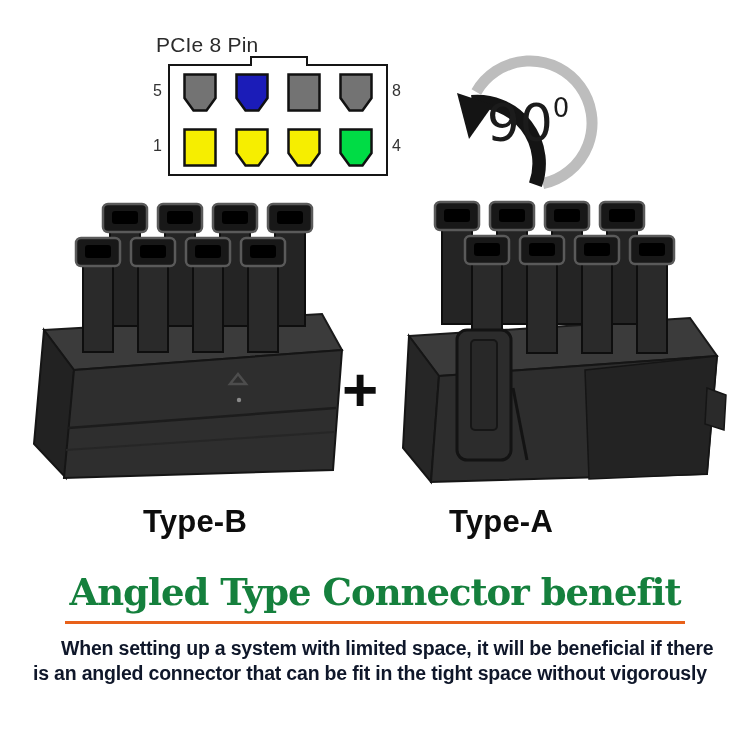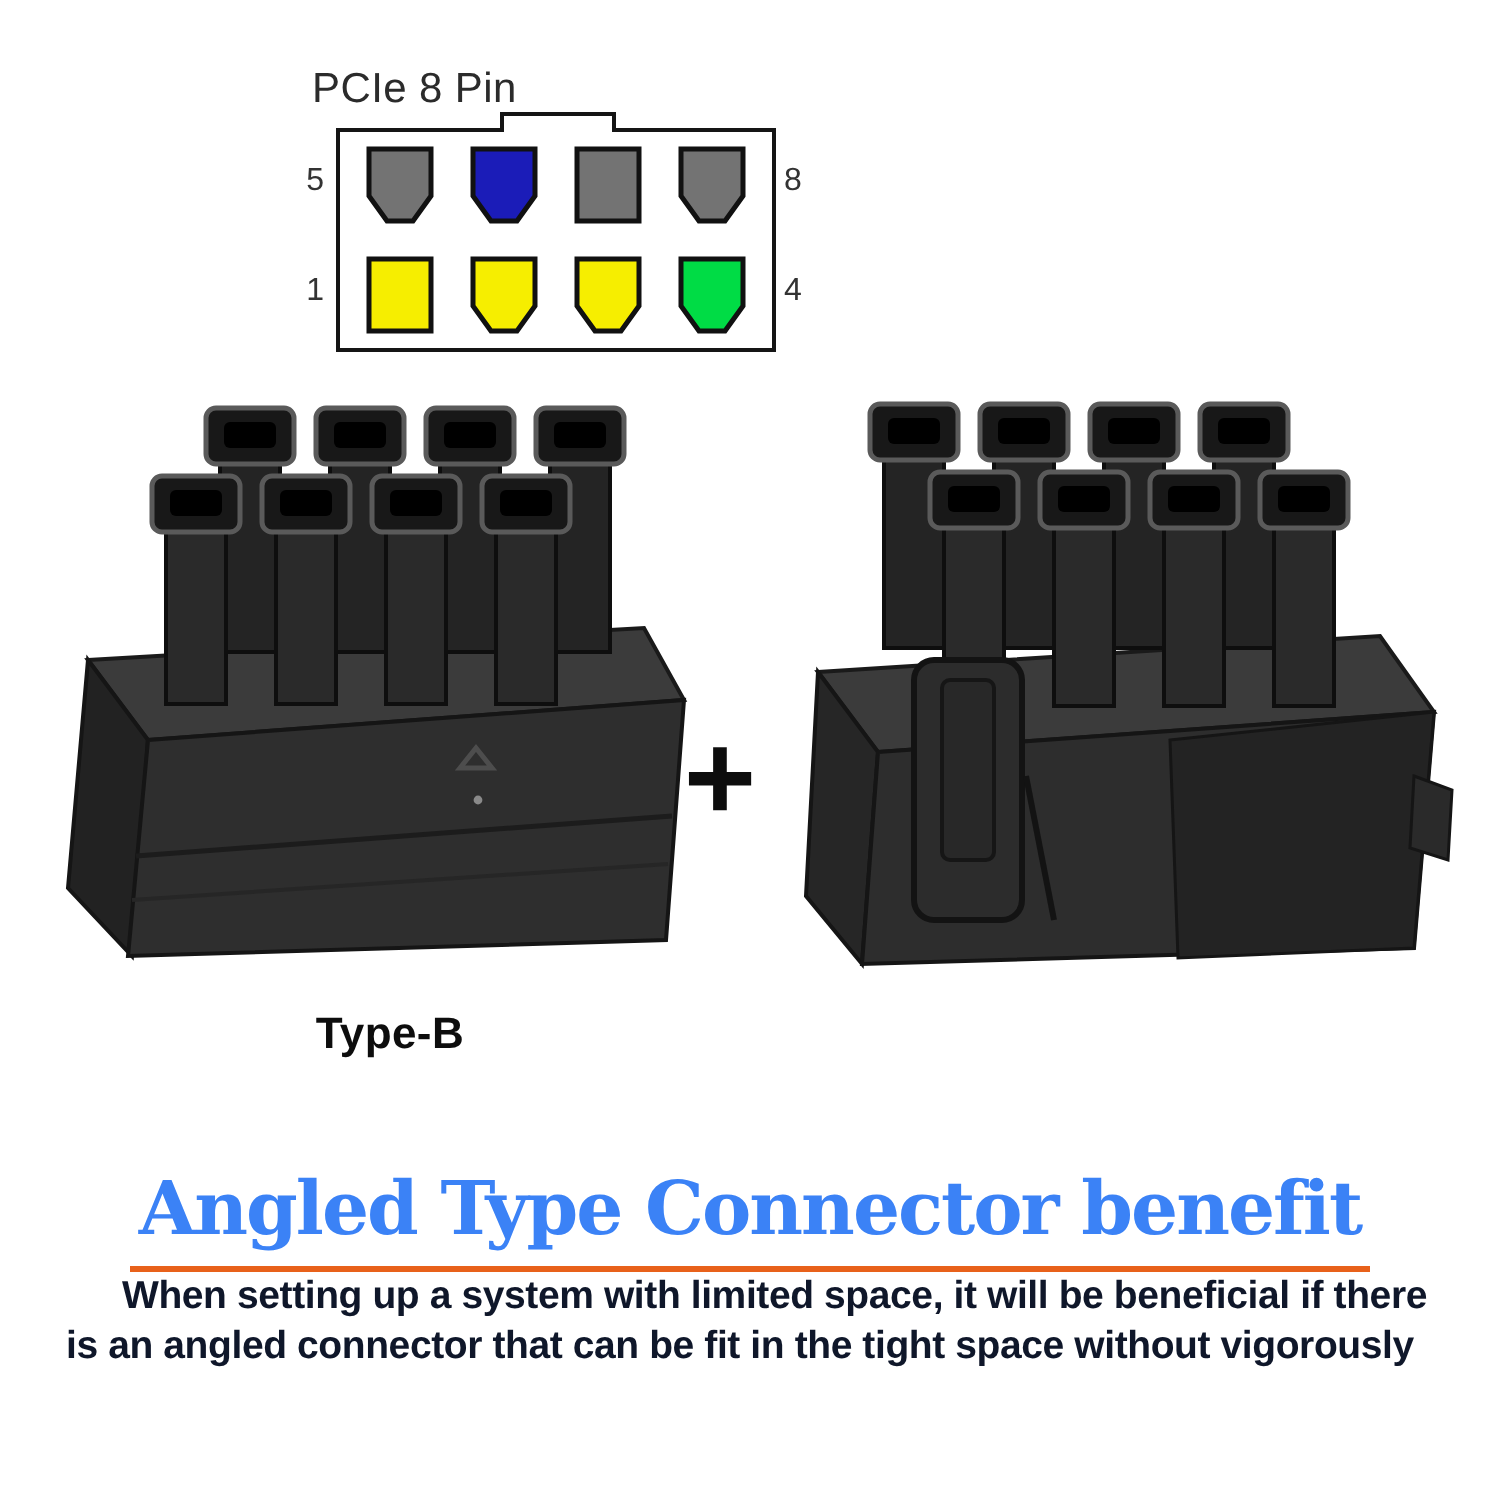--- a/index.html
+++ b/index.html
@@ -24,27 +24,27 @@
   .pd-num.n1{left:4px;top:107px;text-align:right;}
   .pd-num.n4{left:252px;top:107px;}
   
   .rot-badge{position:absolute;left:452px;top:45px;width:156px;height:156px;}
   
   .conn-b{position:absolute;left:22px;top:198px;width:335px;height:295px;}
   .conn-a{position:absolute;left:395px;top:198px;width:335px;height:295px;}
   .plus{position:absolute;left:330px;top:353px;width:60px;height:74px;line-height:74px;
     text-align:center;font-size:62px;font-weight:700;color:#0d0d0d;}
   .conn-label{position:absolute;top:504px;width:162px;text-align:center;
-    font-size:22px;font-weight:700;color:#0d0d0d;letter-spacing:.2px;}
+    font-size:31px;font-weight:700;color:#0d0d0d;letter-spacing:.2px;}
   .label-b{left:114px;}
   .label-a{left:420px;}
   
   .heading-wrap{position:absolute;left:0;top:570px;width:750px;text-align:center;}
-  .heading{display:inline-block;margin:12px;font-family:"DejaVu Serif",serif;font-weight:700;
-    font-size:37px;letter-spacing:-1px;color:#3b82f6;border-bottom:3px solid #e8611a;
+  .heading{display:inline-block;margin:0;font-family:"DejaVu Serif",serif;font-weight:700;
+    font-size:37px;letter-spacing:-1px;color:#15803d;border-bottom:3px solid #e8611a;
     padding:0 4px 7px 4px;}
   .para{position:absolute;left:33px;top:636px;width:690px;font-size:19.5px;font-weight:700;
     color:#0f172a;line-height:25px;letter-spacing:-0.2px;}
   .para .line1{text-indent:28px;}
 </style>
 </head>
 <body>
 
 <div class="canvas">
 
@@ -80,20 +80,28 @@
             <polygon points="1.5,1.5 32.5,1.5 32.5,25 23.5,37.5 10.5,37.5 1.5,25" fill="#00dc45" stroke="#111" stroke-width="2.5"></polygon>
           </svg>
         </div>
     </div>
     <div class="pd-num n5">5</div>
     <div class="pd-num n8">8</div>
     <div class="pd-num n1">1</div>
     <div class="pd-num n4">4</div>
   </div>
 
+  <div class="rot-badge">
+    <svg width="156" height="156" viewBox="0 0 156 156">
+      <path d="M24.3 47 A62 62 0 1 1 90.9 138.6" fill="none" stroke="#bdbdbd" stroke-width="11"></path>
+      <path d="M83.4 139.8 A62 62 0 0 0 19.7 56.8" fill="none" stroke="#141414" stroke-width="13.5"></path>
+      <polygon points="5,48 41,60 17,94" fill="#141414"></polygon>
+      <text x="76" y="96" text-anchor="middle" fill="#1b1b1b" font-size="52" font-family="DejaVu Sans, sans-serif"><tspan>90</tspan><tspan dy="-24" font-size="26">0</tspan></text>
+    </svg>
+  </div>
 
   <svg class="conn-b" viewBox="0 0 335 295">
 
     <polygon points="22,132 300,116 320,152 52,172" fill="#3b3b3b" stroke="#1a1a1a" stroke-width="2"></polygon>
     <polygon points="22,132 52,172 44,280 12,246" fill="#222222" stroke="#151515" stroke-width="2"></polygon>
     <polygon points="52,172 320,152 311,272 42,280" fill="#2e2e2e" stroke="#151515" stroke-width="2"></polygon>
     <line x1="46" y1="230" x2="314" y2="210" stroke="#1c1c1c" stroke-width="2.5"></line>
     <line x1="44" y1="252" x2="312" y2="234" stroke="#262626" stroke-width="2"></line>
 
     <polygon points="208,186 216,176 224,186" fill="none" stroke="#4d4d4d" stroke-width="2.5"></polygon>
@@ -203,20 +211,21 @@
     </g>
 
     <g>
       <rect x="62" y="132" width="54" height="130" rx="10" fill="#2c2c2c" stroke="#131313" stroke-width="3"></rect>
       <rect x="76" y="142" width="26" height="90" rx="4" fill="#282828" stroke="#161616" stroke-width="2"></rect>
       <line x1="118" y1="190" x2="132" y2="262" stroke="#131313" stroke-width="3"></line>
     </g>
   </svg>
 
   <div class="conn-label label-b">Type-B</div>
+  <div class="conn-label label-a">Type-A</div>
 
   <div class="heading-wrap">
     <h1 class="heading">Angled Type Connector benefit</h1>
   </div>
 
   <div class="para">
     <div class="line1">When setting up a system with limited space, it will be beneficial if there</div>
     <div>is an angled connector that can be fit in the tight space without vigorously</div>
   </div>
 

